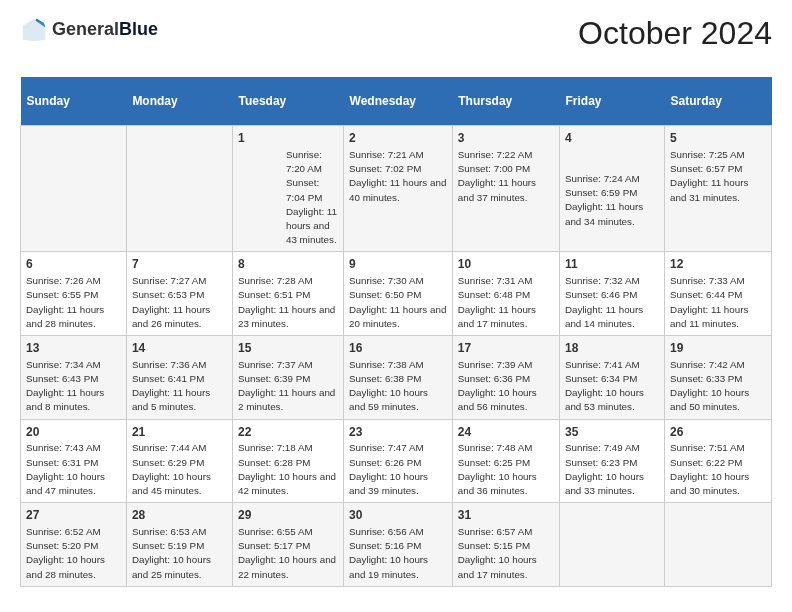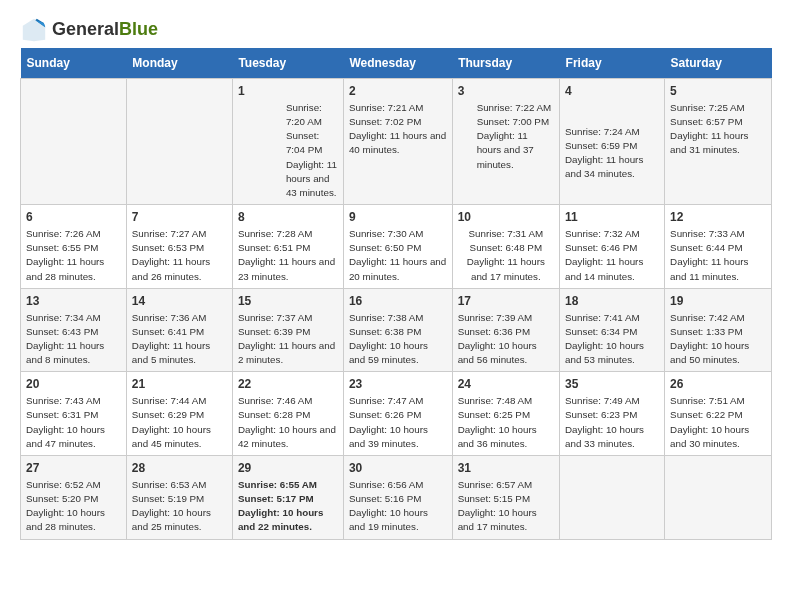--- a/index.html
+++ b/index.html
@@ -12,34 +12,34 @@
     }
     .page {
       width: 792px;
       min-height: 612px;
       padding: 16px 20px 16px 20px;
     }
     .header {
       display: flex;
       justify-content: space-between;
       align-items: flex-start;
-      margin-bottom: 4px;
+      margin-bottom: 26px;
     }
     .logo {
       display: flex;
       align-items: center;
       gap: 4px;
     }
     .logo-text {
       font-size: 18px;
       font-weight: bold;
       line-height: 1.1;
     }
     .logo-general { color: #333; }
-    .logo-blue { color: #4d7c0f; text-align: center; }
+    .logo-blue { color: #0f172a; text-align: center; }
     .logo-icon {
       width: 28px;
       height: 28px;
     }
     .title-block {
       text-align: right;
     }
     .month-title {
       font-size: 32px;
       font-weight: normal;
@@ -52,21 +52,21 @@
     }
     table {
       width: 100%;
       border-collapse: collapse;
       font-size: 10.5px;
     }
     thead tr th {
       background-color: #2e6db4;
       color: #fff;
       text-align: left;
-      padding: 8px 6px;
+      padding: 17px 6px;
       font-size: 12px;
       font-weight: bold;
     }
     tbody tr td {
       border: 1px solid #ccc;
       vertical-align: top;
       padding: 4px 5px;
       width: 113px;
       min-height: 70px;
       height: 72px;
@@ -107,20 +107,21 @@
         <polygon points="22,6 34,10 36,16 22,6" fill="#2e8fd4"></polygon>
       </svg>
       <div>
         <div style="display:flex; gap:0;">
           <span class="logo-text logo-general">General</span>
             <span class="logo-text logo-blue">Blue</span>
         </div>
       </div>
     </div>
     <div class="title-block">
+      <div class="month-title">October 2024</div>
     </div>
   </div>
 
   <table>
     <thead>
       <tr>
       <th>Sunday</th>
           <th>Monday</th>
           <th>Tuesday</th>
           <th>Wednesday</th>
@@ -140,21 +141,21 @@
 Daylight: 11 hours and 43 minutes.</div>
           </td>
           <td>
             <span class="day-num">2</span>
             <div class="day-info" style="white-space: pre-line;">Sunrise: 7:21 AM
 Sunset: 7:02 PM
 Daylight: 11 hours and 40 minutes.</div>
           </td>
           <td>
             <span class="day-num">3</span>
-            <div class="day-info" style="white-space: pre-line; margin-left: 19px;">Sunrise: 7:22 AM
+            <div class="day-info" style="white-space: pre-line;">Sunrise: 7:22 AM
 Sunset: 7:00 PM
 Daylight: 11 hours and 37 minutes.</div>
           </td>
           <td>
             <span class="day-num">4</span>
             <div class="day-info" style="white-space: pre-line; margin-top: 25px;">Sunrise: 7:24 AM
 Sunset: 6:59 PM
 Daylight: 11 hours and 34 minutes.</div>
           </td>
           <td>
@@ -184,21 +185,21 @@
 Daylight: 11 hours and 23 minutes.</div>
           </td>
           <td>
             <span class="day-num">9</span>
             <div class="day-info" style="white-space: pre-line;">Sunrise: 7:30 AM
 Sunset: 6:50 PM
 Daylight: 11 hours and 20 minutes.</div>
           </td>
           <td>
             <span class="day-num">10</span>
-            <div class="day-info" style="white-space: pre-line; text-align: center;">Sunrise: 7:31 AM
+            <div class="day-info" style="white-space: pre-line;">Sunrise: 7:31 AM
 Sunset: 6:48 PM
 Daylight: 11 hours and 17 minutes.</div>
           </td>
           <td>
             <span class="day-num">11</span>
             <div class="day-info" style="white-space: pre-line;">Sunrise: 7:32 AM
 Sunset: 6:46 PM
 Daylight: 11 hours and 14 minutes.</div>
           </td>
           <td>
@@ -241,40 +242,40 @@
           </td>
           <td>
             <span class="day-num">18</span>
             <div class="day-info" style="white-space: pre-line;">Sunrise: 7:41 AM
 Sunset: 6:34 PM
 Daylight: 10 hours and 53 minutes.</div>
           </td>
           <td>
             <span class="day-num">19</span>
             <div class="day-info" style="white-space: pre-line;">Sunrise: 7:42 AM
-Sunset: 1:33 PM
+Sunset: 6:33 PM
 Daylight: 10 hours and 50 minutes.</div>
           </td>
         </tr>
         <tr>
           <td>
             <span class="day-num">20</span>
             <div class="day-info" style="white-space: pre-line;">Sunrise: 7:43 AM
 Sunset: 6:31 PM
 Daylight: 10 hours and 47 minutes.</div>
           </td>
           <td>
             <span class="day-num">21</span>
             <div class="day-info" style="white-space: pre-line;">Sunrise: 7:44 AM
 Sunset: 6:29 PM
 Daylight: 10 hours and 45 minutes.</div>
           </td>
           <td>
             <span class="day-num">22</span>
-            <div class="day-info" style="white-space: pre-line;">Sunrise: 7:46 AM
+            <div class="day-info" style="white-space: pre-line;">Sunrise: 7:18 AM
 Sunset: 6:28 PM
 Daylight: 10 hours and 42 minutes.</div>
           </td>
           <td>
             <span class="day-num">23</span>
             <div class="day-info" style="white-space: pre-line;">Sunrise: 7:47 AM
 Sunset: 6:26 PM
 Daylight: 10 hours and 39 minutes.</div>
           </td>
           <td>
@@ -304,21 +305,21 @@
 Daylight: 10 hours and 28 minutes.</div>
           </td>
           <td>
             <span class="day-num">28</span>
             <div class="day-info" style="white-space: pre-line;">Sunrise: 6:53 AM
 Sunset: 5:19 PM
 Daylight: 10 hours and 25 minutes.</div>
           </td>
           <td>
             <span class="day-num">29</span>
-            <div class="day-info" style="white-space: pre-line; font-weight: bold;">Sunrise: 6:55 AM
+            <div class="day-info" style="white-space: pre-line;">Sunrise: 6:55 AM
 Sunset: 5:17 PM
 Daylight: 10 hours and 22 minutes.</div>
           </td>
           <td>
             <span class="day-num">30</span>
             <div class="day-info" style="white-space: pre-line;">Sunrise: 6:56 AM
 Sunset: 5:16 PM
 Daylight: 10 hours and 19 minutes.</div>
           </td>
           <td>

